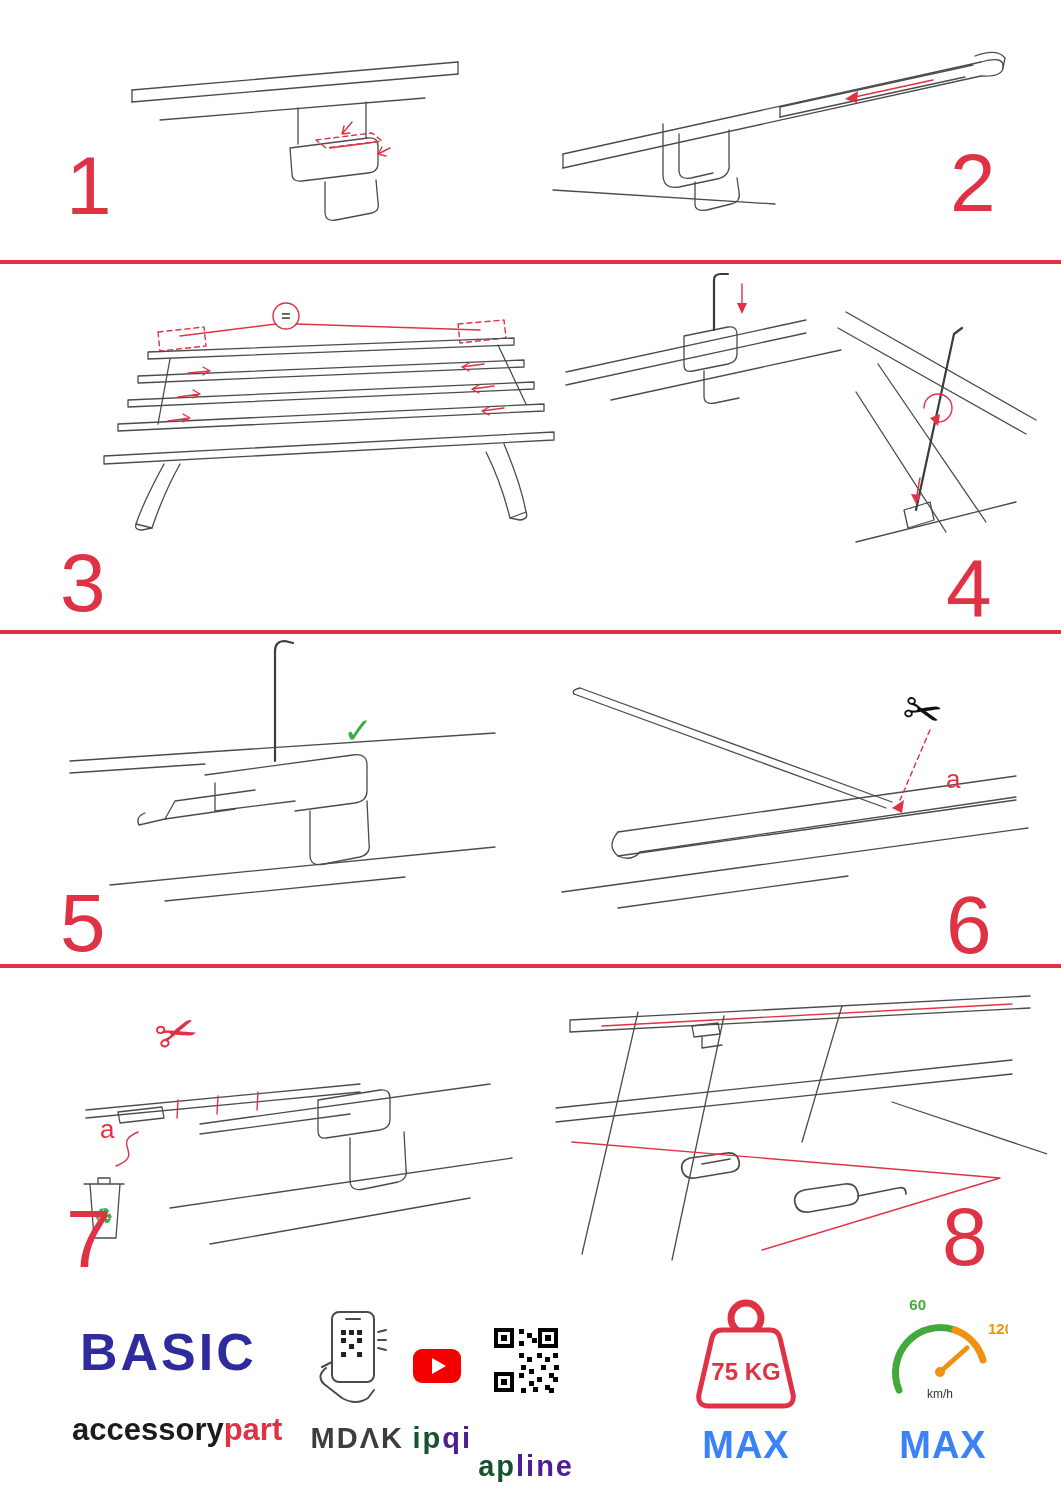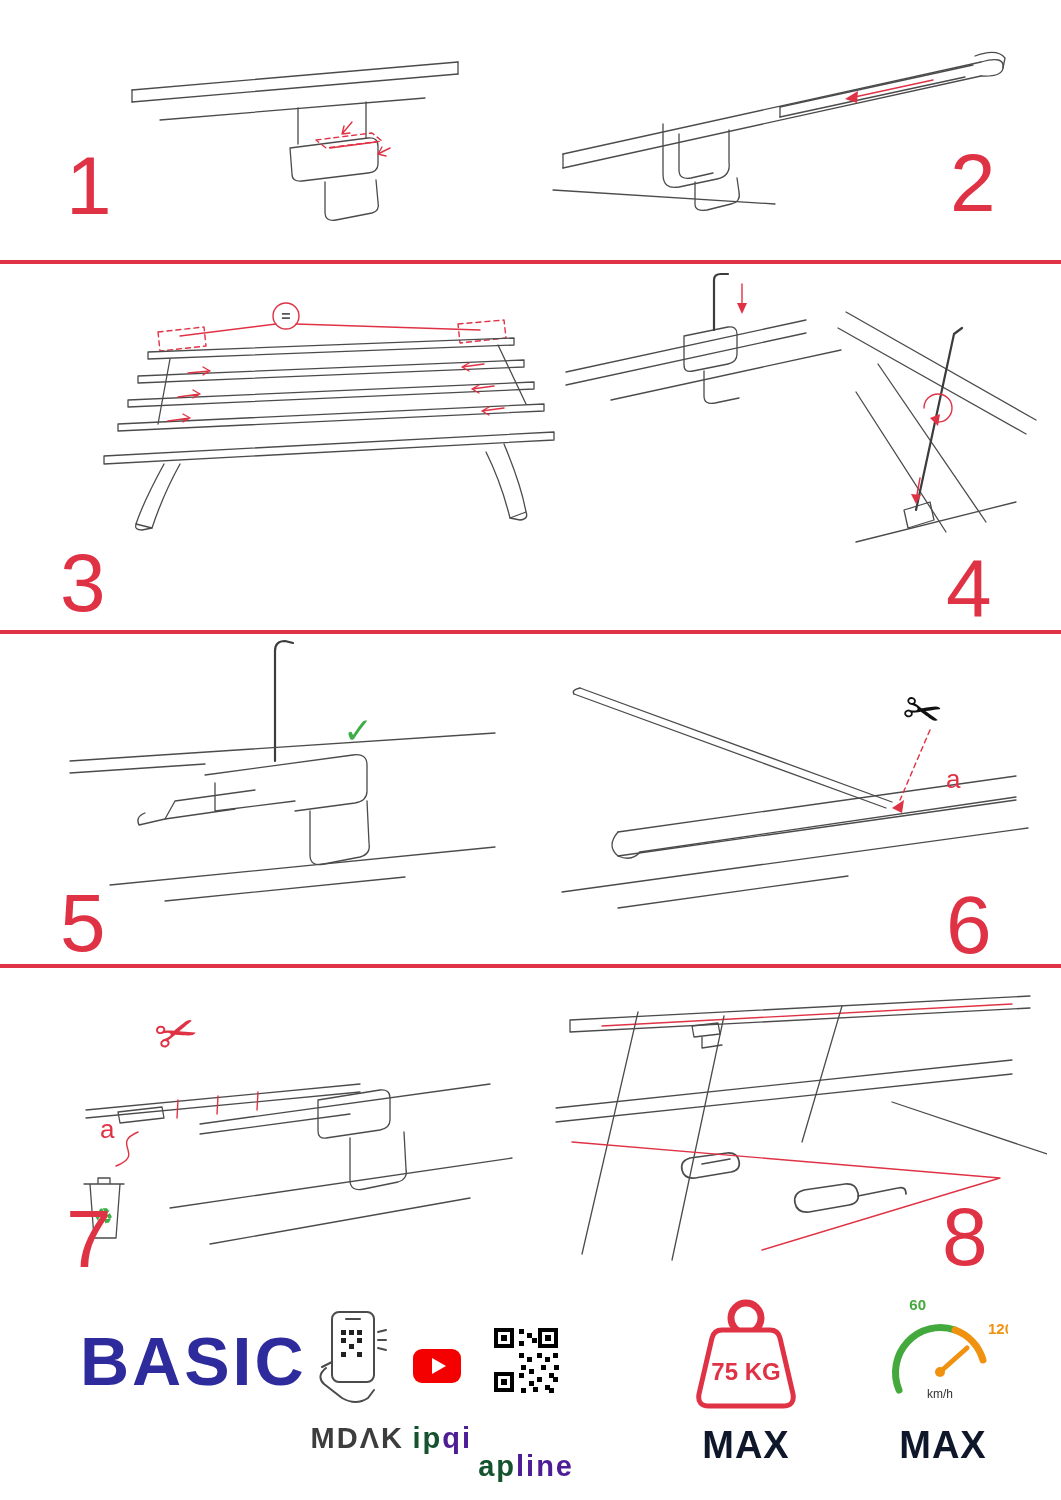--- a/index.html
+++ b/index.html
@@ -22,32 +22,32 @@
   .dash{ stroke-dasharray:5 4; }
 
   .eq   { font-size:16px; font-weight:bold; fill:#555; font-family:"Liberation Sans", sans-serif; }
   .labA { font-size:26px; fill:#e03245; font-family:"Liberation Sans", sans-serif; }
   .scis { font-size:46px; fill:#111; font-family:"DejaVu Sans", sans-serif; }
   .scisRed { font-size:50px; fill:#e03245; font-family:"DejaVu Sans", sans-serif; }
   .check{ font-size:36px; font-weight:bold; fill:#3fae49; font-family:"DejaVu Sans", sans-serif; }
   .recy { font-size:22px; fill:#3fae49; font-family:"DejaVu Sans", sans-serif; }
 
   
-  .basic-title { position:absolute; left:80px; top:1322px; font-size:68px; font-weight:700;
+  .basic-title { position:absolute; left:80px; top:1322px; font-size:52px; font-weight:700;
                  color:#2e2b9d; letter-spacing:3px; }
   .brand-sub { position:absolute; left:72px; top:1412px; font-size:31px; font-weight:700; }
   .brand-sub .dark { color:#1c1c1c; }
   .brand-sub .red  { color:#e03245; }
 
   .logo-label { position:absolute; font-size:29px; font-weight:700; color:#3d3d3d;
                 letter-spacing:2px; text-align:right; }
   .logo-label .gray { color:#14532d; }
   .logo-label .red  { color:#4c1d95; }
 
-  .max-label { position:absolute; font-size:38px; font-weight:700; color:#0f172a;
+  .max-label { position:absolute; font-size:38px; font-weight:700; color:#3b82f6;
                text-align:center; letter-spacing:1px; }
 
   .wt { fill:#e03245; font-size:24px; font-weight:bold; font-family:"Liberation Sans", sans-serif; }
   .sp60  { fill:#44a93c; font-size:15px; font-weight:bold; font-family:"Liberation Sans", sans-serif; }
   .sp120 { fill:#f0920f; font-size:15px; font-weight:bold; font-family:"Liberation Sans", sans-serif; }
   .spunit{ fill:#333; font-size:12px; font-family:"Liberation Sans", sans-serif; }
 </style>
 </head>
 <body>
 
@@ -207,20 +207,23 @@
       <path d="M160,182 l28,-5"></path>
       <path d="M262,208 q-11,3 -9,13 q2,10 14,9 l40,-7 q11,-2 9,-12 q-2,-10 -13,-9 Z"></path>
       <path d="M316,214 l40,-8 q8,-2 8,6"></path>
     </g>
     <path class="rd" d="M30,160 L458,196 M458,196 L220,268"></path>
   </svg>
 
   <div class="step-num" style="left:942px; top:1196px;">8</div>
 
   <div class="basic-title">BASIC</div>
+  <div class="brand-sub">
+    <span class="dark">accessory</span><span class="red">part</span>
+  </div>
 
   <svg class="illus" style="left:308px; top:1310px; width:84px; height:94px;" viewBox="0 0 84 94">
     <g class="ln" style="stroke-width:2">
       <rect x="24" y="2" width="42" height="70" rx="7"></rect>
       <path d="M38,9 L52,9"></path>
     </g>
     <g fill="#222">
       <rect x="33" y="20" width="5" height="5"></rect>
         <rect x="41" y="20" width="5" height="5"></rect>
       <rect x="49" y="20" width="5" height="5"></rect>

